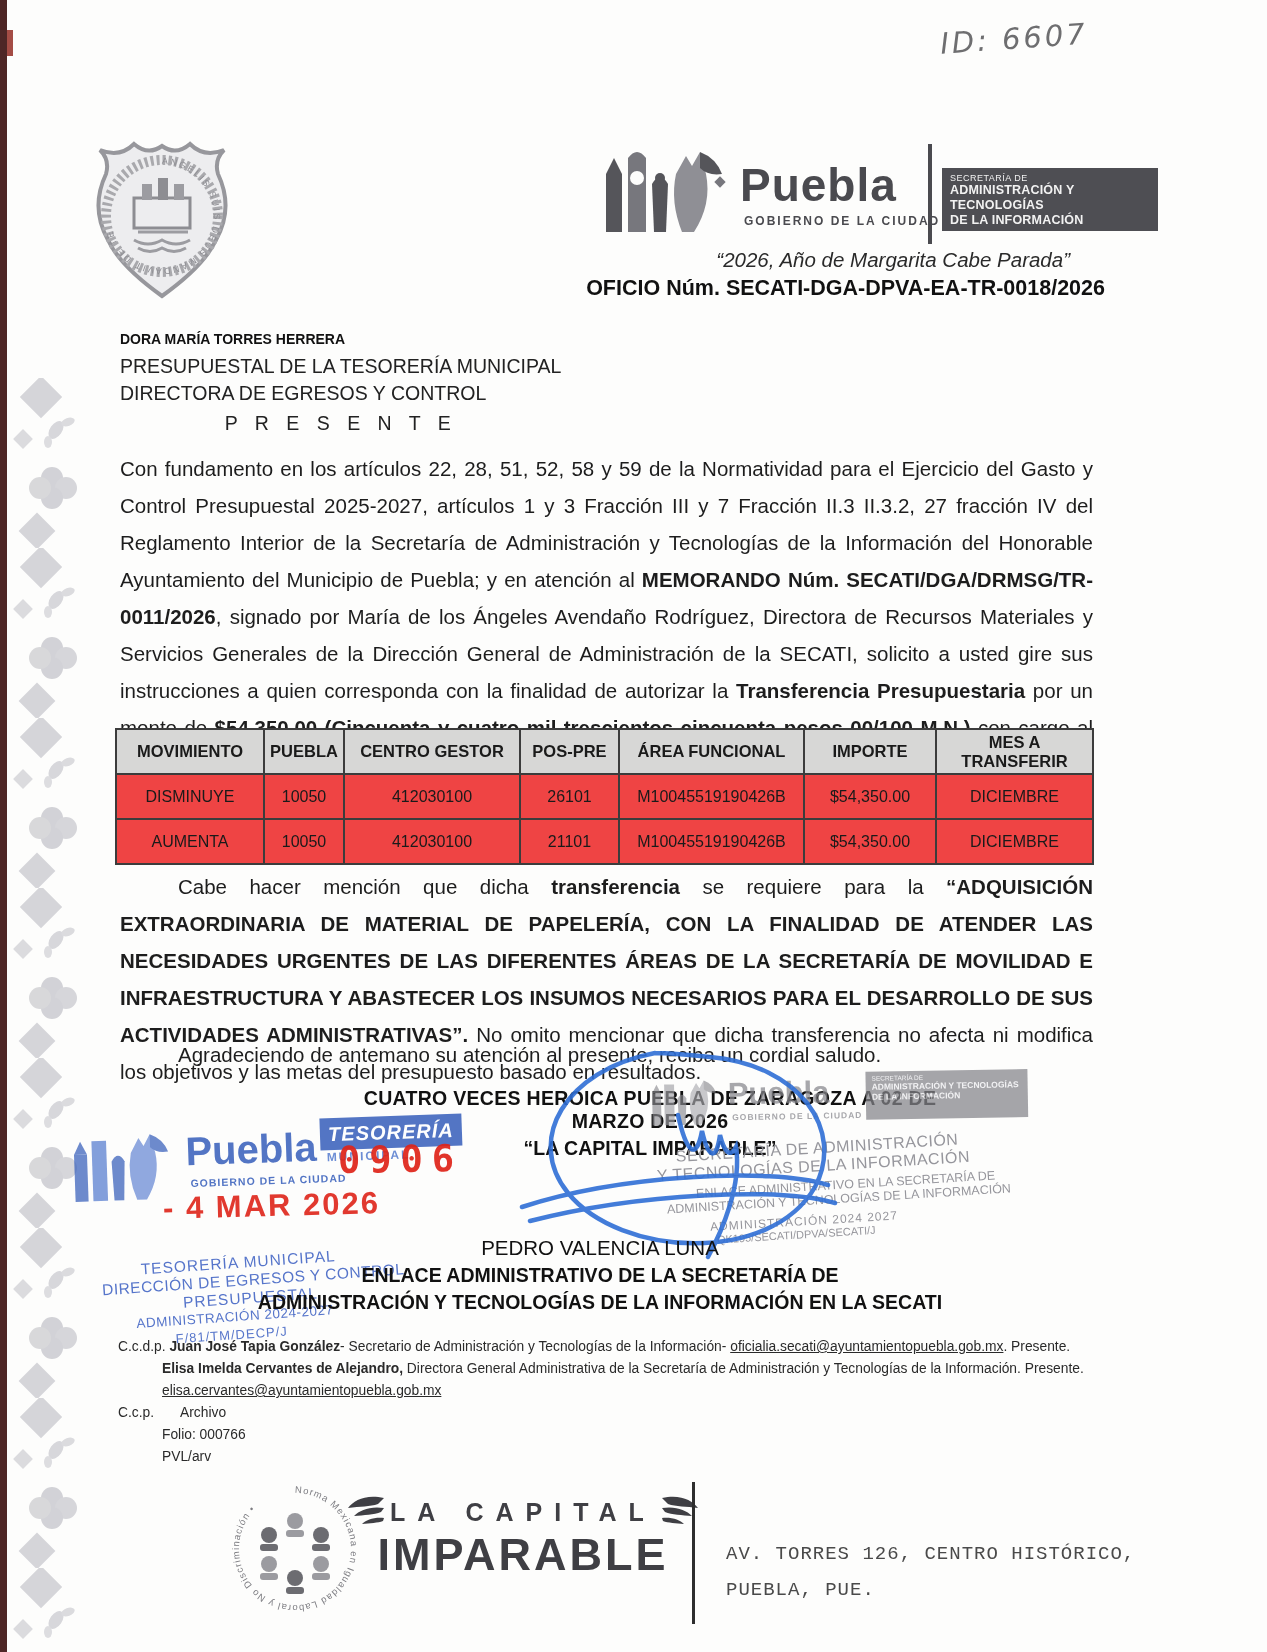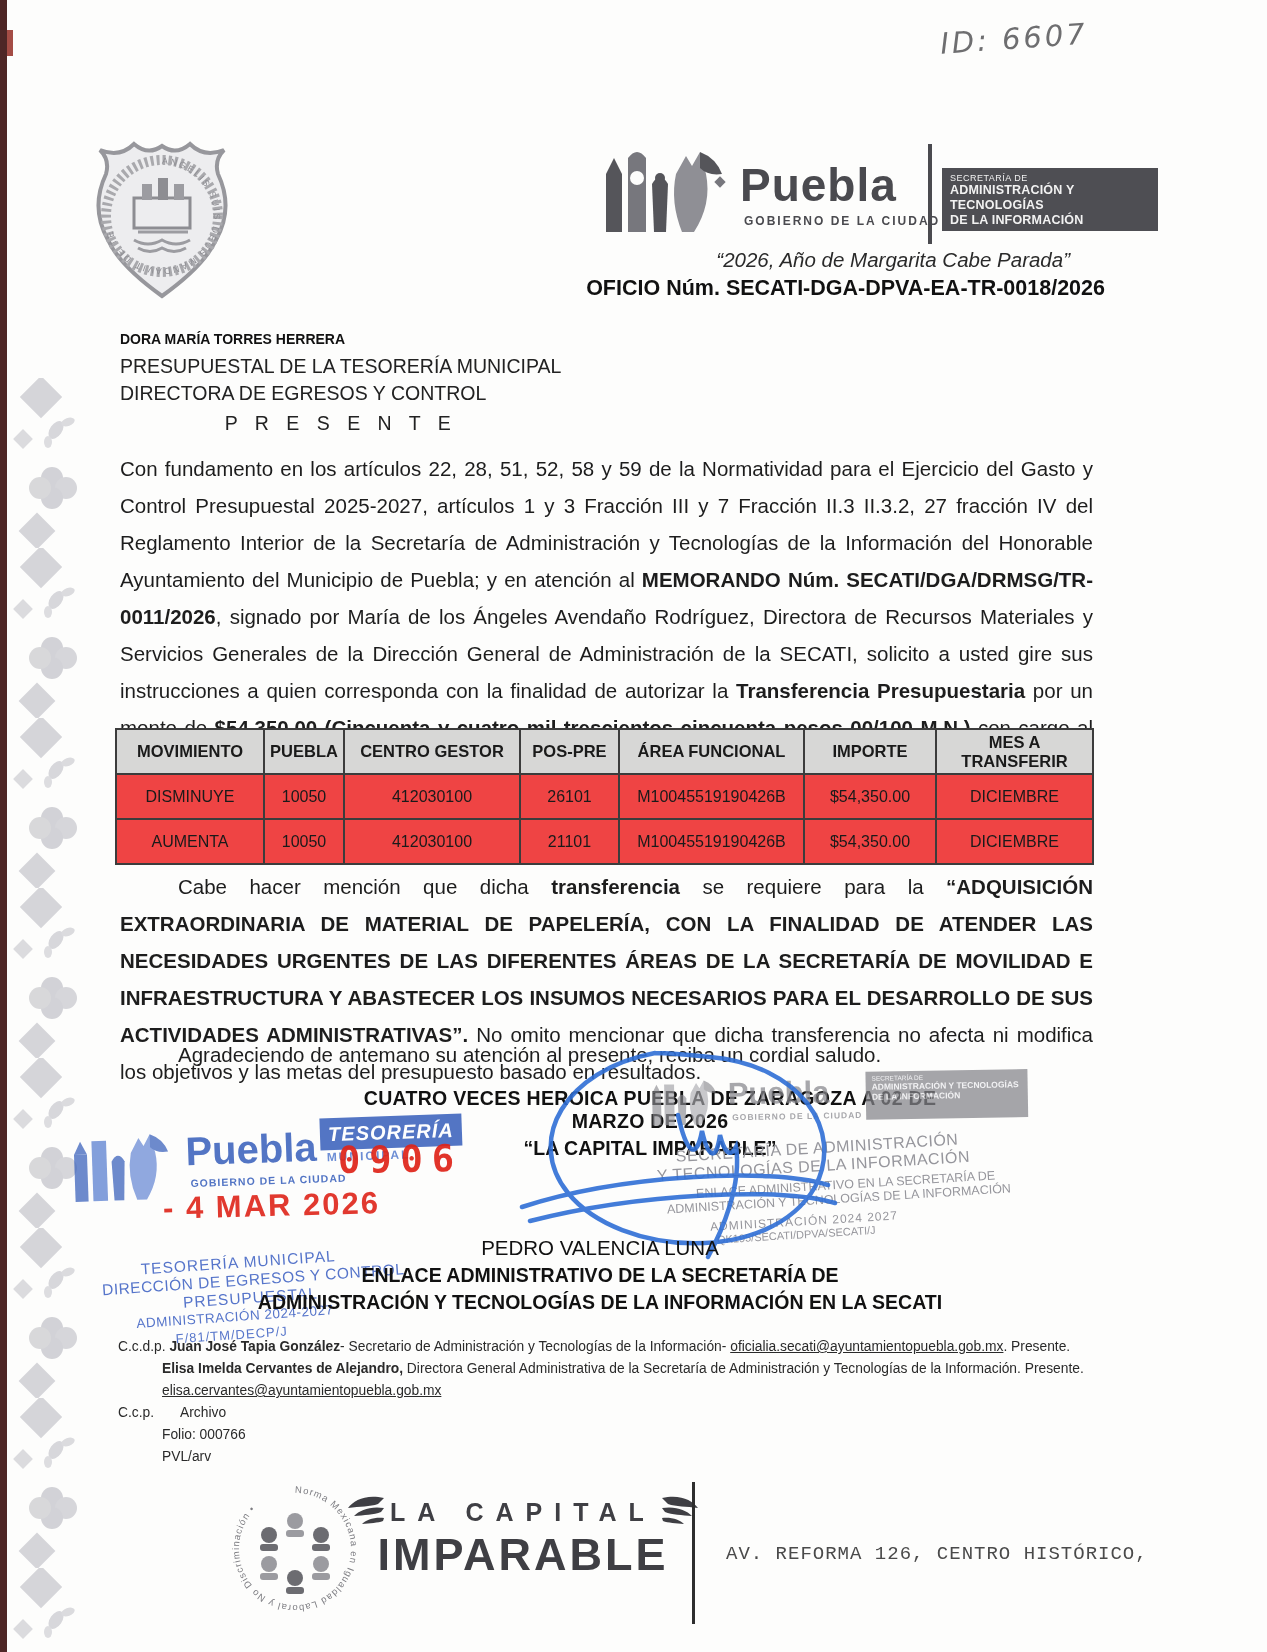--- a/index.html
+++ b/index.html
@@ -350,16 +350,17 @@
         <path d="M38,16 C24,14 14,18 8,24 C18,23 28,23 35,20 Z" fill="#3f3f44"></path>
         <path d="M38,26 C28,25 20,28 16,32 C24,31 32,31 37,29 Z" fill="#3f3f44"></path>
       </svg>
     </div>
     <div class="bottom">IMPARABLE</div>
   </div>
 
   <div class="abs divider"></div>
 
   <div class="abs address">
-    <div>AV. REFORMA 126, CENTRO HISTÓRICO,</div>
+    <div>AV. TORRES 126, CENTRO HISTÓRICO,</div>
+    <div>PUEBLA, PUE.</div>
   </div>
 
 </div>
 
 </body></html>

